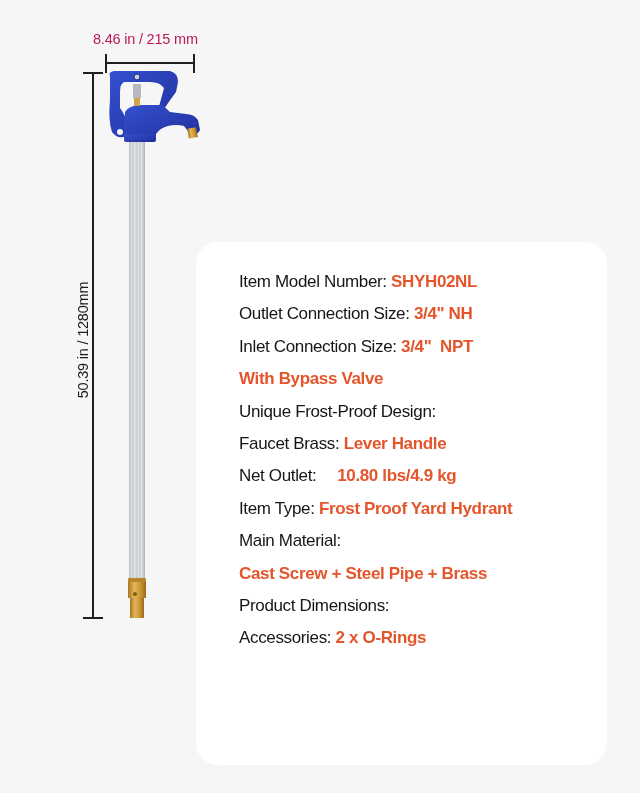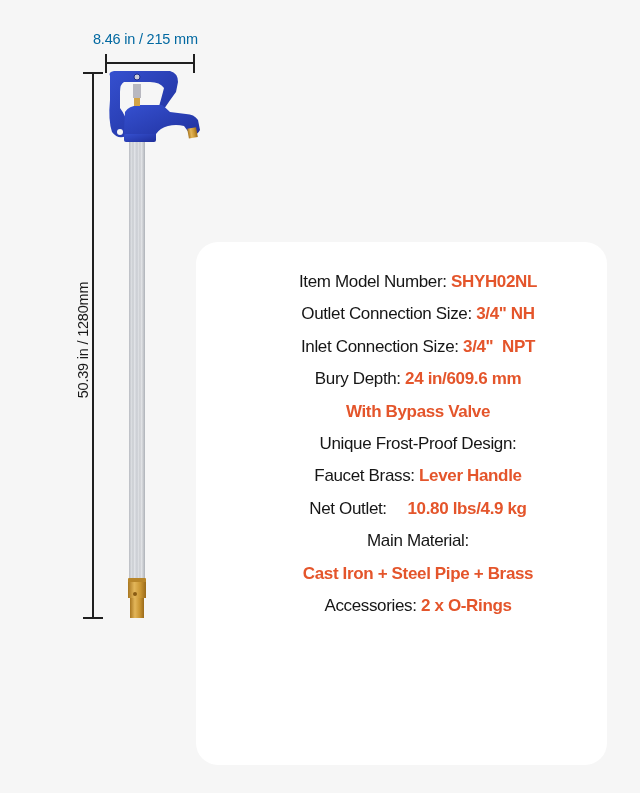--- a/index.html
+++ b/index.html
@@ -12,21 +12,21 @@
       background: #f6f6f6;
       position: relative;
       overflow: hidden;
       font-family: "Liberation Sans", "DejaVu Sans", sans-serif;
     }
     .dim-label-h {
       position: absolute;
       left: 93px;
       top: 31px;
       font-size: 14.5px;
-      color: #0369a1;
+      color: #be185d;
       letter-spacing: -0.2px;
       white-space: nowrap;
     }
     .dim-label-v {
       position: absolute;
       left: 75px;
       top: 340px;
       transform-origin: 0 0;
       transform: rotate(-90deg) translateX(-50%);
       font-size: 14.5px;
@@ -56,21 +56,20 @@
       left: 43px;
       top: 27px;
       right: 10px;
     }
     .spec-line {
       height: 32.4px;
       line-height: 26px;
       font-size: 17px;
       letter-spacing: -0.35px;
       white-space: nowrap;
-      text-align: center;
     }
     .lbl {
       color: #161616;
     }
     .val {
       color: #e4552b;
       font-weight: bold;
     }
     .gap { display: inline-block; }
   </style>
@@ -147,51 +146,54 @@
     <div class="spec-line">
       <span class="lbl">Outlet Connection Size:</span>
       <span class="val">3/4" NH</span>
     </div>
 
     <div class="spec-line">
       <span class="lbl">Inlet Connection Size:</span>
       <span class="val" style="white-space:pre;">3/4"  NPT</span>
     </div>
 
-    <div class="spec-line">
-      <span class="lbl">Bury Depth:</span>
-      <span class="val">24 in/609.6 mm</span>
-    </div>
 
     <div class="spec-line">
       <span class="val">With Bypass Valve</span>
     </div>
     <div class="spec-line">
       <span class="lbl">Unique Frost-Proof Design:</span>
     </div>
 
     <div class="spec-line">
       <span class="lbl">Faucet Brass:</span>
       <span class="val">Lever Handle</span>
     </div>
 
     <div class="spec-line">
       <span class="lbl">Net Outlet:</span>
       <span class="gap" style="width:12px;"></span>
       <span class="val">10.80 lbs/4.9 kg</span>
     </div>
 
+    <div class="spec-line">
+      <span class="lbl">Item Type:</span>
+      <span class="val">Frost Proof Yard Hydrant</span>
+    </div>
 
     <div class="spec-line">
       <span class="lbl">Main Material:</span>
     </div>
     <div class="spec-line">
-      <span class="val">Cast Iron + Steel Pipe + Brass</span>
+      <span class="val">Cast Screw + Steel Pipe + Brass</span>
     </div>
 
+    <div class="spec-line">
+      <span class="lbl">Product Dimensions:</span>
+    </div>
 
     <div class="spec-line">
       <span class="lbl">Accessories:</span>
       <span class="val">2 x O-Rings</span>
     </div>
 
   </div>
 </div>
 
 </body></html>

